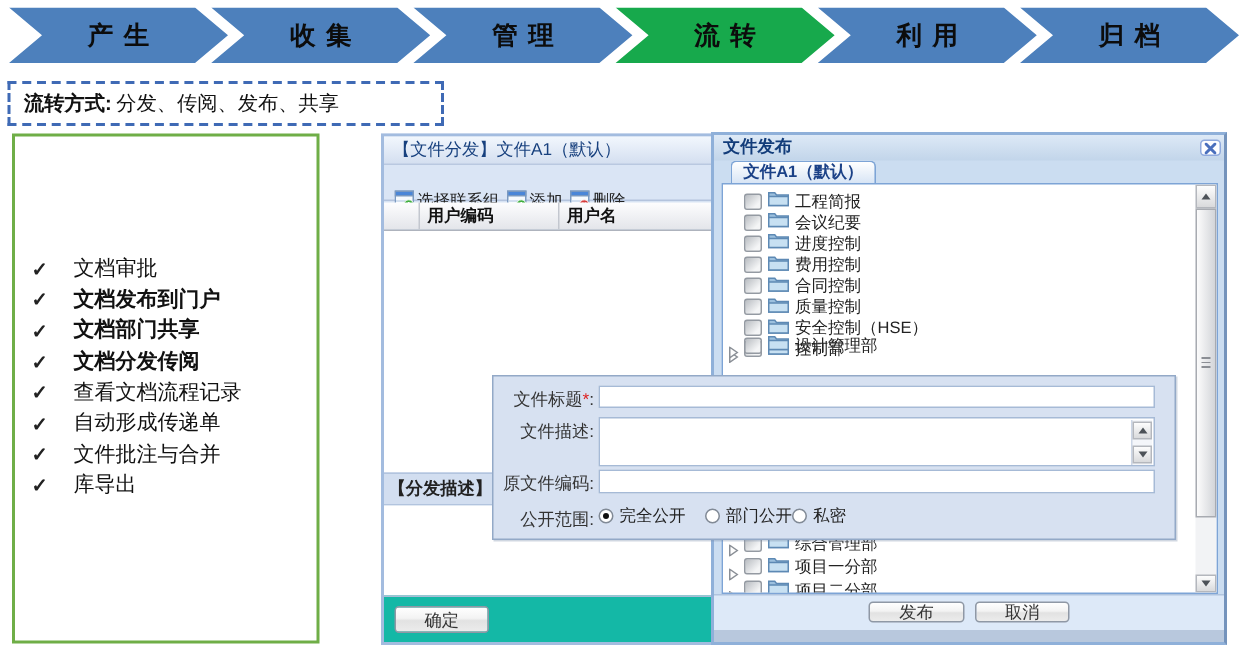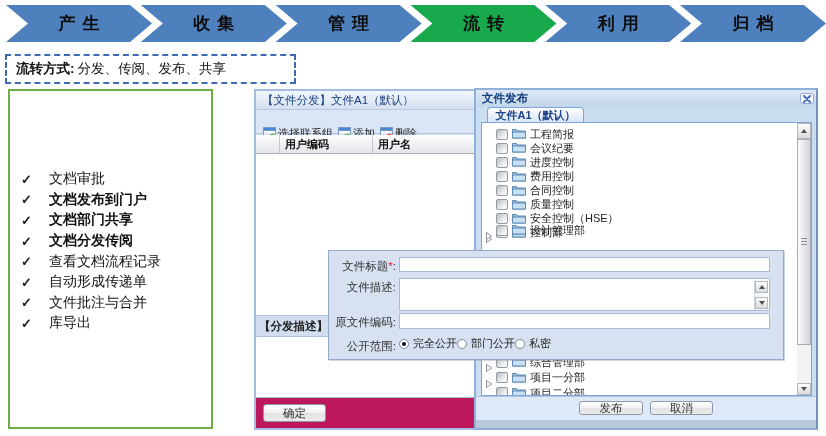--- a/index.html
+++ b/index.html
@@ -44,21 +44,21 @@
   .tb-label{font-size:11px;color:#222;margin-left:1px;white-space:nowrap;}
   #dw-table-head{position:absolute;left:0;top:44px;width:320px;height:19px;display:flex;
     background:linear-gradient(#fdfdfe,#e3e5ea);border-bottom:1px solid #aeb3bd;}
   .th-cell{border-right:1px solid #c3c7cf;font-size:11px;font-weight:bold;color:#111;
     line-height:18px;padding-left:5px;white-space:nowrap;overflow:hidden;}
   #dw-table-body{position:absolute;left:0;top:63px;width:320px;height:161px;background:#ffffff;}
   #dw-desc-band{position:absolute;left:0;top:224px;width:320px;height:22px;background:#d2def0;
     border-top:1px solid #b2c4de;border-bottom:1px solid #b2c4de;
     font-size:11.5px;font-weight:bold;color:#222;line-height:20px;padding-left:3px;}
   #dw-desc-area{position:absolute;left:0;top:246px;width:320px;height:60px;background:#ffffff;}
-  #dw-bottom{position:absolute;left:0;top:306px;width:320px;height:31px;background:#be185d;
+  #dw-bottom{position:absolute;left:0;top:306px;width:320px;height:31px;background:#14b8a6;
     border-top:1px solid #a9bcd6;}
   #dw-confirm{position:absolute;left:7px;top:6px;width:63px;height:18px;}
 
   
   #publish-panel{position:absolute;left:474px;top:88px;width:344px;height:342px;
     border:2px solid #8fb0d9;border-right-color:#7493bc;background:#cbddf1;z-index:2;}
   #pp-header{position:absolute;left:0;top:0;width:340px;height:17px;
     background:linear-gradient(#dde9f6,#c2d5ea);
     font-size:11.5px;font-weight:bold;color:#123c7a;line-height:17px;padding-left:6px;}
   #pp-close{position:absolute;right:2px;top:3px;width:14px;height:11px;
@@ -402,21 +402,21 @@
       </div>
     </div>
     <div class="dlg-label" id="dlg-label-code">
       <span>原文件编码</span><span>:</span>
     </div>
     <div class="dlg-input" id="dlg-input-code"></div>
     <div class="dlg-label" id="dlg-label-scope">
       <span>公开范围</span><span>:</span>
     </div>
     <div id="dlg-radios">
-        <div class="radio-item sel" style="">
+        <div class="radio-item sel" style="margin-right: 13px;">
           <span class="radio-circle">
             <span class="radio-dot"></span>
           </span>
           <span class="radio-label">完全公开</span>
         </div>
         <div class="radio-item" style="margin-right: 0;">
           <span class="radio-circle"></span>
           <span class="radio-label">部门公开</span>
         </div>
         <div class="radio-item" style="margin-right: 0px;">

